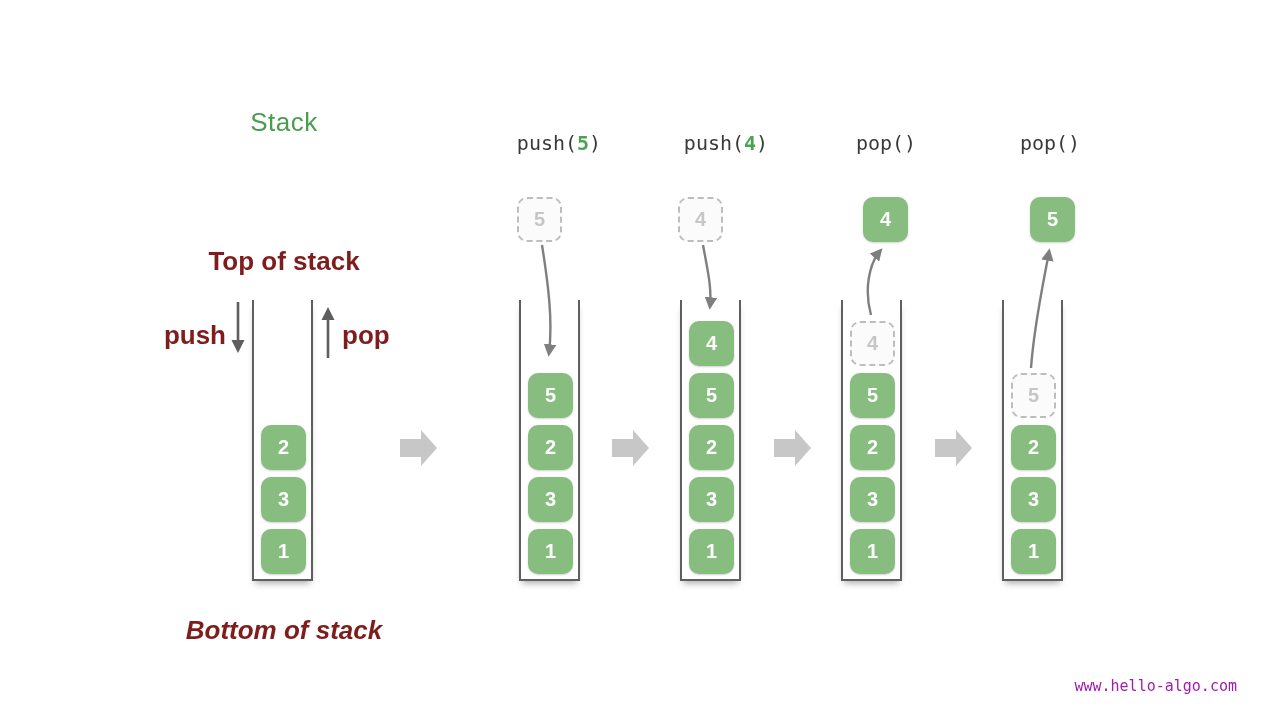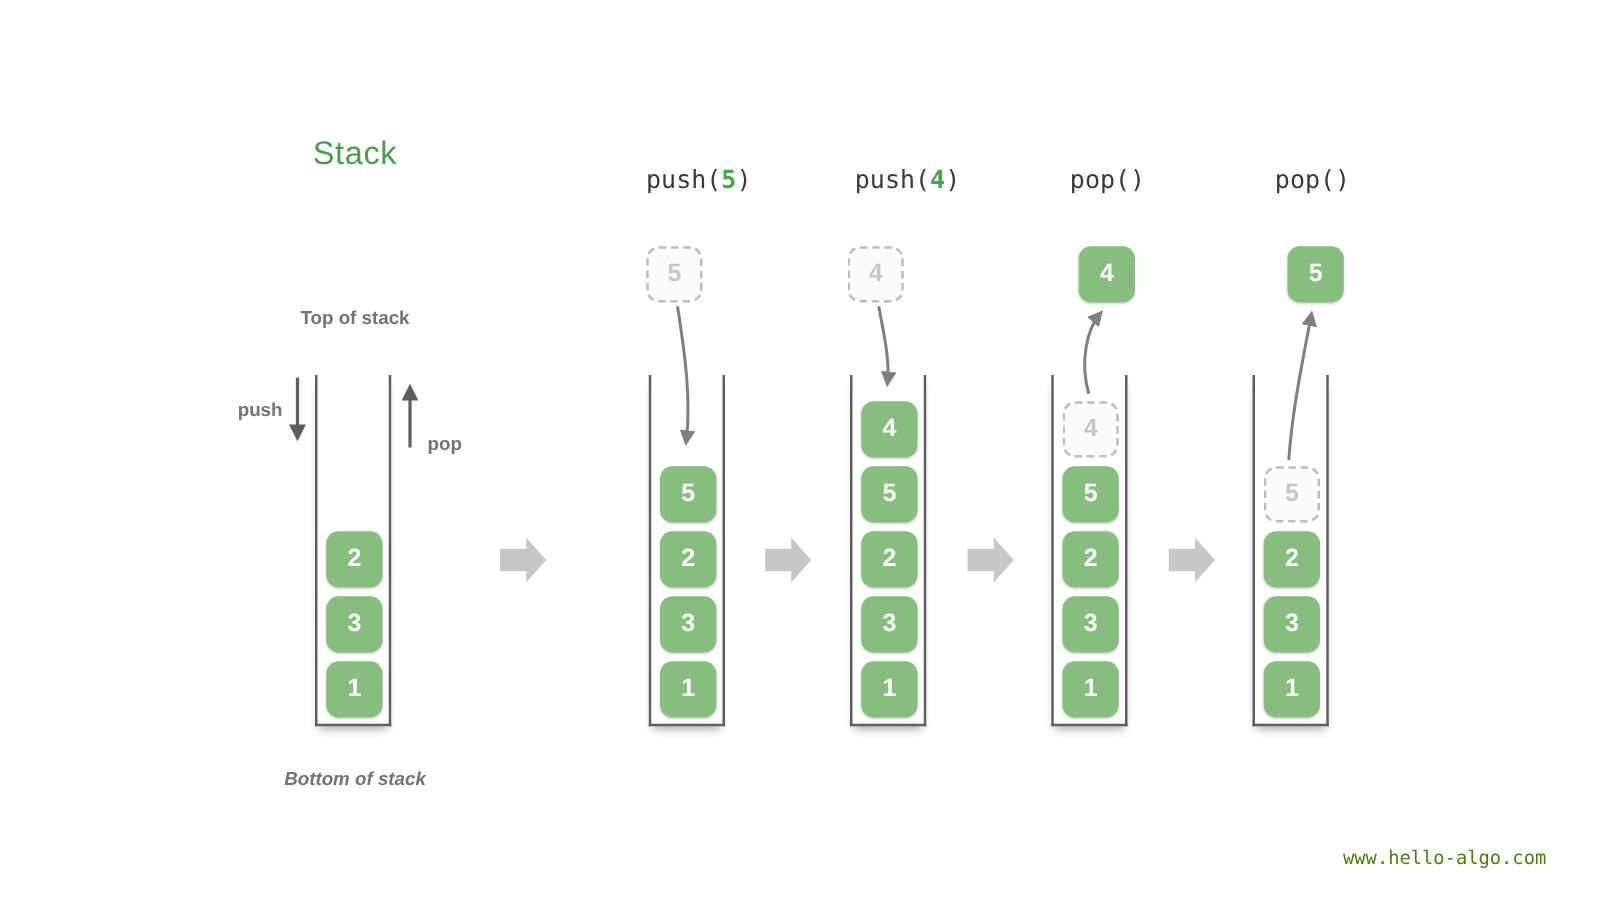--- a/index.html
+++ b/index.html
@@ -8,25 +8,25 @@
     background:#ffffff;
     font-family:"Liberation Sans", sans-serif;
   }
   .abs { position:absolute; }
 
   
   .title {
     left:214px; top:107px; width:140px; text-align:center;
     font-size:26px; font-weight:normal; color:#4A9D4F; letter-spacing:0.5px;
   }
-  .side-label { font-size:15px; font-weight:bold; color:#737373; }
+  .side-label { font-size:26px; font-weight:bold; color:#7f1d1d; }
   .top-label    { left:184px; top:246px; width:200px; text-align:center; }
   .bottom-label { left:164px; top:615px; width:240px; text-align:center;font-style:italic; }
   .push-label   { left:150px; top:320px; width:76px; text-align:right; }
-  .pop-label    { left:342px; top:320px;margin-top:27px; }
+  .pop-label    { left:342px; top:320px; }
 
   
   .op {
     top:131px; transform:translateX(-50%);
     font-family:"DejaVu Sans Mono", monospace;
     font-size:20px; color:#3a3a3a; white-space:pre;
   }
   .op .arg { color:#4BA351; font-weight:bold; }
 
   
@@ -49,21 +49,21 @@
   .ghost {
     background:#FBFBFB; border:2px dashed #BDBDBD; color:#C6C6C6;
     font-weight:600; box-shadow:none;
   }
   .r0{top:21px} .r1{top:73px} .r2{top:125px} .r3{top:177px} .r4{top:229px}
 
   
   .watermark {
     right:43px; top:677px;
     font-family:"DejaVu Sans Mono", monospace;
-    font-size:15px; color:#4d7c0f;
+    font-size:15px; color:#a21caf;
   }
 
   svg.overlay { position:absolute; left:0; top:0; pointer-events:none; }
 </style>
 </head>
 <body>
 
 <div class="abs title">Stack</div>
 <div class="abs side-label top-label">Top of stack</div>
 <div class="abs side-label bottom-label">Bottom of stack</div>

